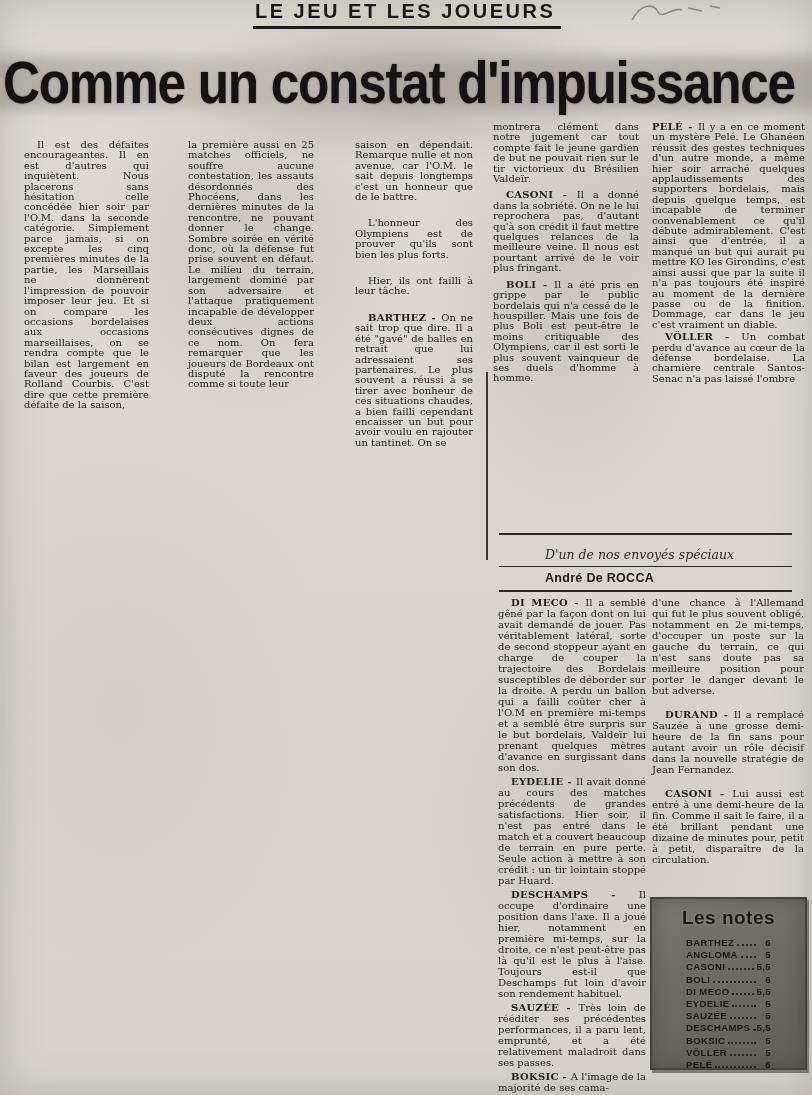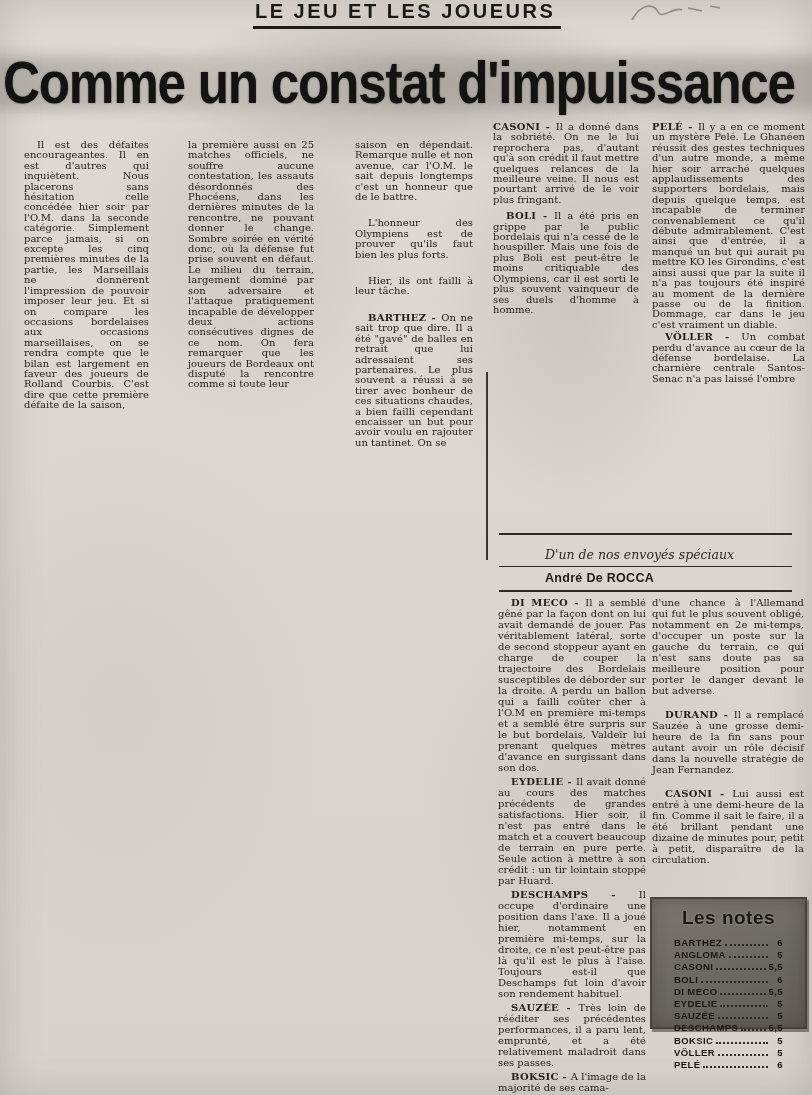--- a/index.html
+++ b/index.html
@@ -66,24 +66,24 @@
   .byline-tagline{
     font-style:italic;font-size:12.5px;color:#2a2825;
     padding:12px 0 4px 46px;font-family:"DejaVu Serif",serif;
   }
   .byline-author{
     font-family:"Liberation Sans",sans-serif;font-weight:bold;
     font-size:12.5px;color:#1d1b18;padding:4px 0 5px 46px;letter-spacing:.3px;
   }
   
   .notes{
-    position:absolute;left:650px;top:897px;width:157px;height:132px;
+    position:absolute;left:650px;top:897px;width:157px;height:173px;
     background:linear-gradient(160deg,#7b7770 0%,#6e6a64 45%,#615d57 100%);
     border:2px solid #46433e;box-shadow:2px 3px 0 rgba(60,57,52,.55), inset 0 0 18px rgba(40,38,34,.35);
-    box-sizing:border-box;padding:6px 12px 0;
+    box-sizing:border-box;padding:6px 24px 0;
   }
   .notes-title{
     font-family:"Liberation Sans",sans-serif;font-weight:bold;
     font-size:19px;letter-spacing:.5px;color:#1b1916;text-align:center;
     margin:2px 0 8px;text-shadow:0 0 3px rgba(230,226,218,.35);
   }
   .notes-list{list-style:none;margin:8px;padding:0 2px;}
   .note-row{
     display:flex;align-items:baseline;
     font-family:"Liberation Sans",sans-serif;font-weight:bold;
@@ -107,25 +107,26 @@
   <div class="headline">Comme un constat d'impuissance</div>
 
   <div class="col" id="col-0">
       <p class="para">Il est des défaites encourageantes. Il en est d'autres qui inquiètent. Nous placerons sans hésitation celle concédée hier soir par l'O.M. dans la seconde catégorie. Simplement parce jamais, si on excepte les cinq premières minutes de la partie, les Marseillais ne donnèrent l'impression de pouvoir imposer leur jeu. Et si on compare les occasions bordelaises aux occasions marseillaises, on se rendra compte que le bilan est largement en faveur des joueurs de Rolland Courbis. C'est dire que cette première défaite de la saison,</p>
     </div>
   <div class="col cont" id="col-1">
       <p class="para">la première aussi en 25 matches officiels, ne souffre aucune contestation, les assauts désordonnés des Phocéens, dans les dernières minutes de la rencontre, ne pouvant donner le change. Sombre soirée en vérité donc, où la défense fut prise souvent en défaut. Le milieu du terrain, largement dominé par son adversaire et l'attaque pratiquement incapable de développer deux actions consécutives dignes de ce nom. On fera remarquer que les joueurs de Bordeaux ont disputé la rencontre comme si toute leur</p>
     </div>
   <div class="col cont" id="col-2">
       <p class="para">saison en dépendait. Remarque nulle et non avenue, car l'O.M. le sait depuis longtemps c'est un honneur que de le battre.</p>
-      <p class="para">L'honneur des Olympiens est de prouver qu'ils faut bien les plus forts.</p>
+      <p class="para">L'honneur des Olympiens est de prouver qu'ils sont bien les plus forts.</p>
       <p class="para">Hier, ils ont failli à leur tâche.</p>
       <p class="para"><b>BARTHEZ - </b>On ne sait trop que dire. Il a été "gavé" de balles en retrait que lui adressaient ses partenaires. Le plus souvent a réussi à se tirer avec bonheur de ces situations chaudes, a bien failli cependant encaisser un but pour avoir voulu en rajouter un tantinet. On se</p>
     </div>
   <div class="col cont" id="col-3">
+      <p class="para">montrera clément dans notre jugement car tout compte fait le jeune gardien de but ne pouvait rien sur le tir victorieux du Brésilien Valdeïr.</p>
       <p class="para"><b>CASONI - </b>Il a donné dans la sobriété. On ne le lui reprochera pas, d'autant qu'à son crédit il faut mettre quelques relances de la meilleure veine. Il nous est pourtant arrivé de le voir plus fringant.</p>
       <p class="para"><b>BOLI - </b>Il a été pris en grippe par le public bordelais qui n'a cessé de le houspiller. Mais une fois de plus Boli est peut-être le moins critiquable des Olympiens, car il est sorti le plus souvent vainqueur de ses duels d'homme à homme.</p>
     </div>
   <div class="col cont" id="col-4">
       <p class="para"><b>PELÉ - </b>Il y a en ce moment un mystère Pelé. Le Ghanéen réussit des gestes techniques d'un autre monde, a même hier soir arraché quelques applaudissements des supporters bordelais, mais depuis quelque temps, est incapable de terminer convenablement ce qu'il débute admirablement. C'est ainsi que d'entrée, il a manqué un but qui aurait pu mettre KO les Girondins, c'est ainsi aussi que par la suite il n'a pas toujours été inspiré au moment de la dernière passe ou de la finition. Dommage, car dans le jeu c'est vraiment un diable.</p>
       <p class="para"><b>VÖLLER - </b>Un combat perdu d'avance au cœur de la défense bordelaise. La charnière centrale Santos-Senac n'a pas laissé l'ombre</p>
     </div>
 
   <div class="vrule"></div>
 

